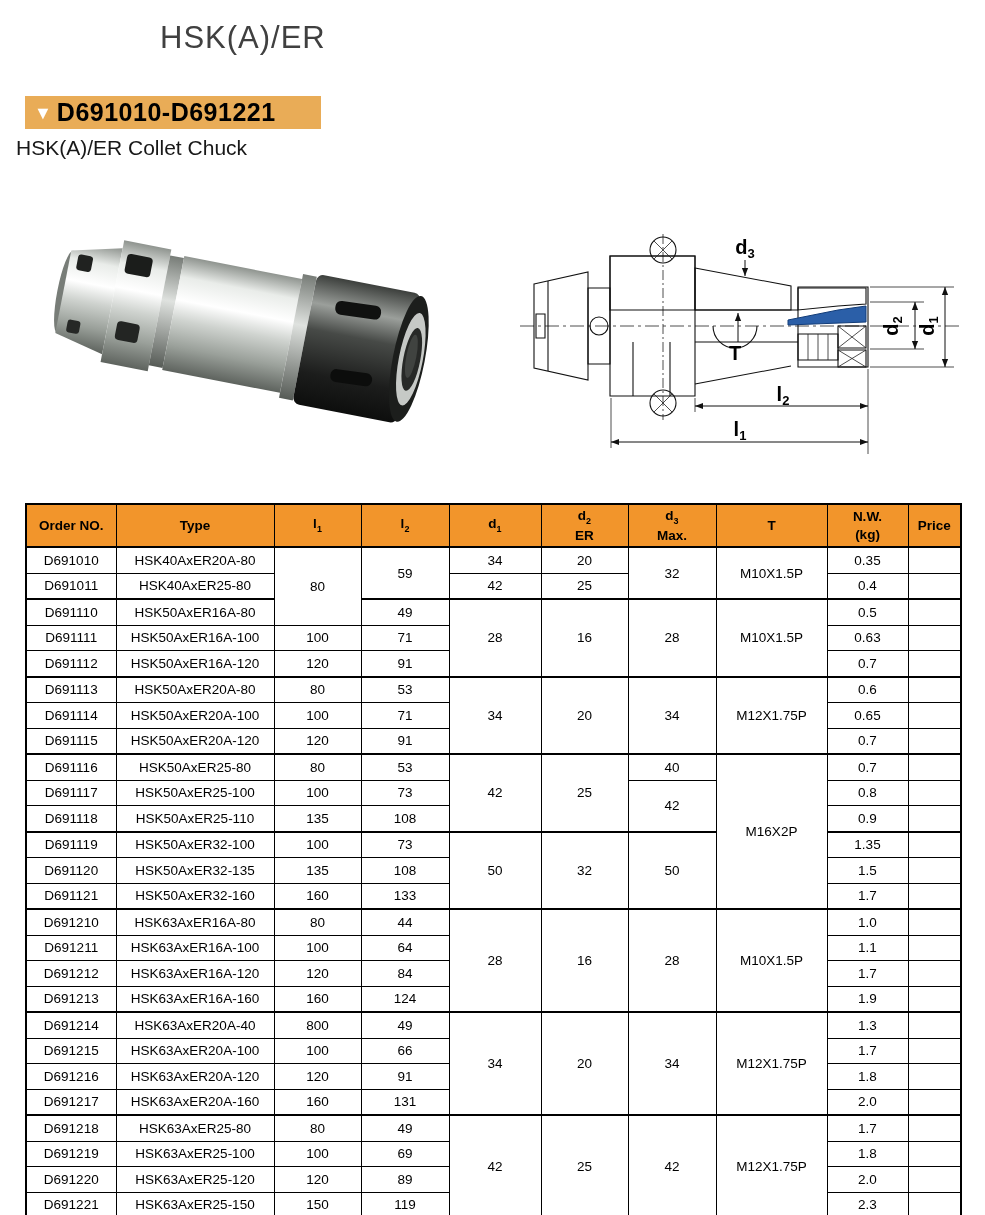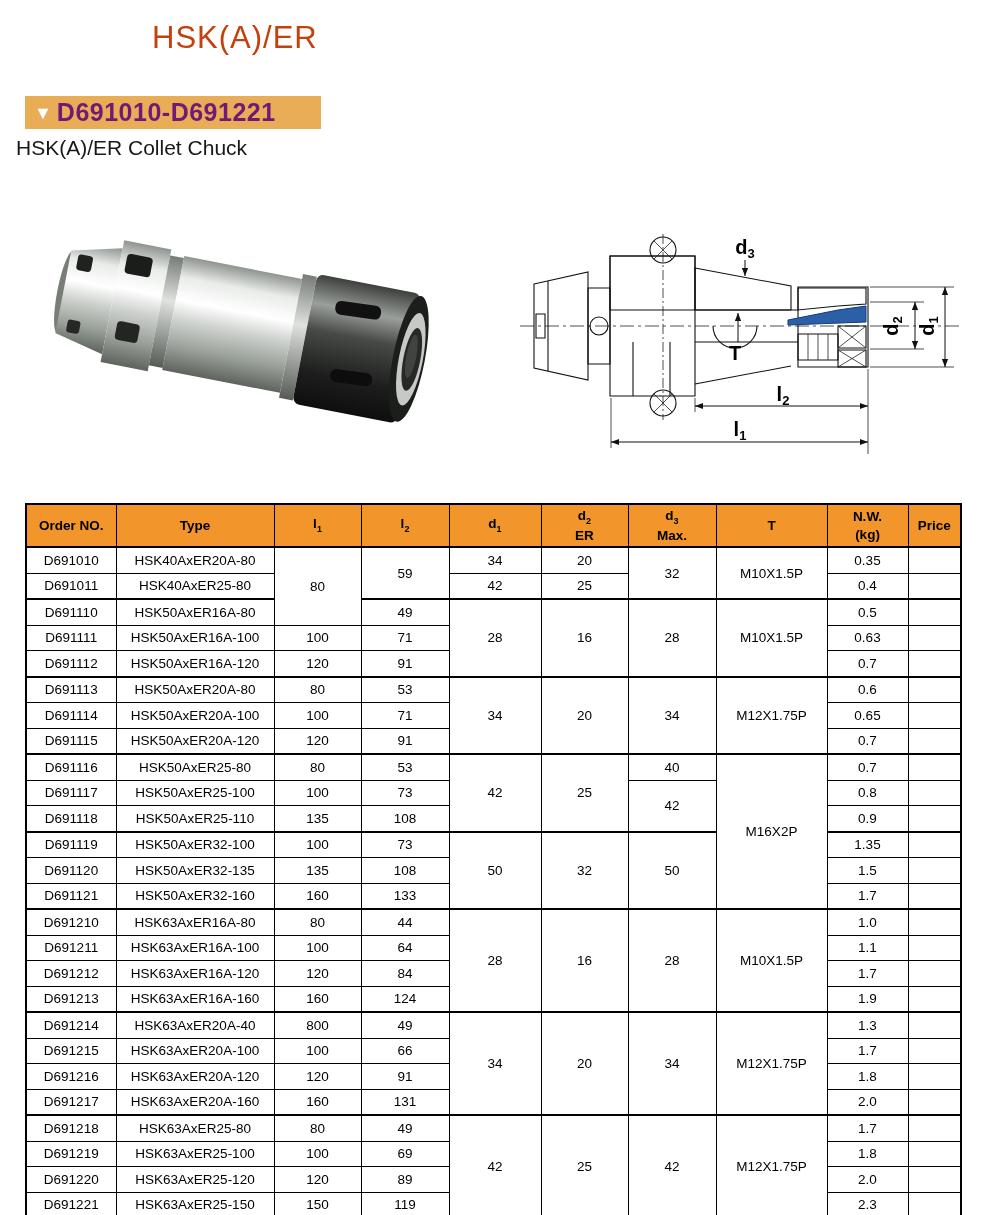--- a/index.html
+++ b/index.html
@@ -1,23 +1,23 @@
 <!DOCTYPE html>
 <html><head>
 <meta charset="utf-8">
 <style>
   html,body{margin:0;padding:0;background:#ffffff;}
   body{width:985px;height:1215px;position:relative;font-family:"Liberation Sans",sans-serif;color:#000;overflow:hidden;}
 
-  .page-title{position:absolute;left:152px;top:20px;font-size:31px;letter-spacing:1px;color:#c2410c;font-weight:500;}
+  .page-title{position:absolute;left:160px;top:20px;font-size:31px;letter-spacing:1px;color:#404040;font-weight:500;}
 
   .banner{position:absolute;left:25px;top:96px;width:296px;height:33px;background:#E9AC57;
           display:flex;align-items:center;box-sizing:border-box;padding-left:9px;}
   .banner .tri{color:#fff;font-size:18px;line-height:1;margin-right:5px;}
-  .banner .range{color:#701a75;font-weight:bold;font-size:25px;letter-spacing:.5px;white-space:nowrap;}
+  .banner .range{color:#000000;font-weight:bold;font-size:25px;letter-spacing:.5px;white-space:nowrap;}
 
   .subtitle{position:absolute;left:16px;top:136px;font-size:21px;color:#181818;}
 
   .photo-wrap{position:absolute;left:40px;top:186px;width:430px;height:295px;}
   .diagram-wrap{position:absolute;left:498px;top:222px;width:480px;height:255px;}
 
   table.spec{position:absolute;left:25px;top:503px;width:935px;border-collapse:collapse;
              table-layout:fixed;font-size:13.5px;border:2px solid #000;}
   table.spec th,table.spec td{border:1px solid #000;text-align:center;vertical-align:middle;padding:0 2px;
              overflow:hidden;white-space:nowrap;}

